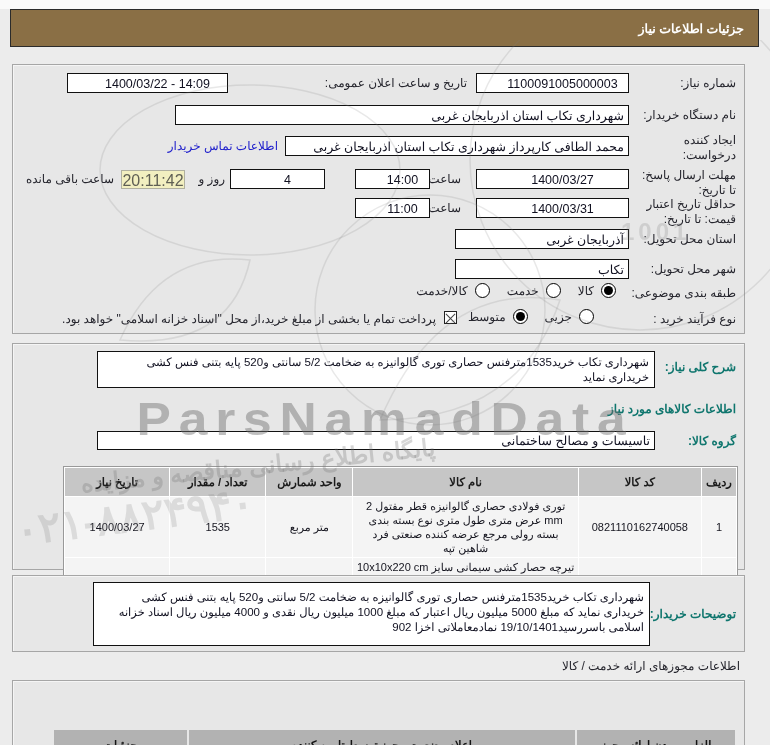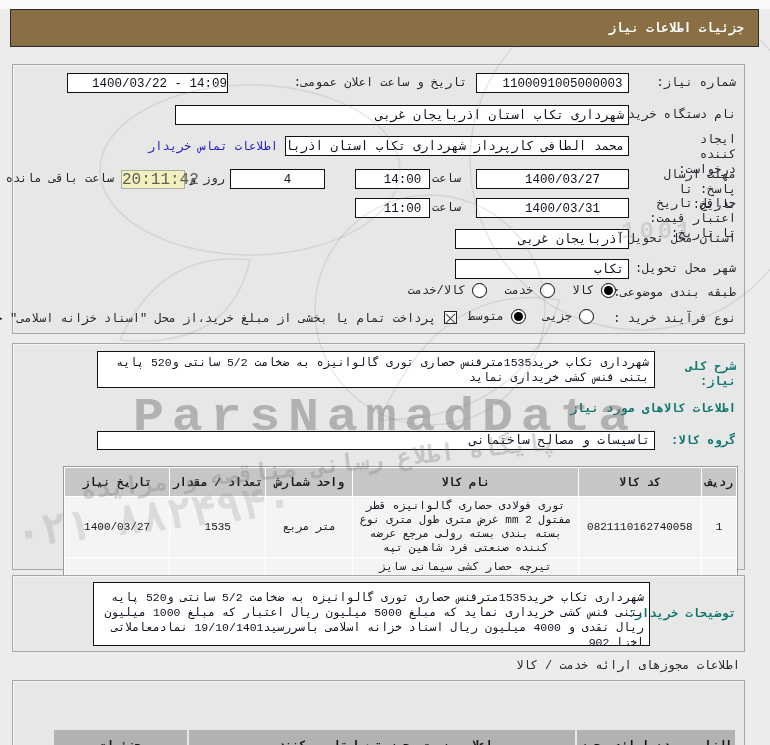--- a/index.html
+++ b/index.html
@@ -1,17 +1,17 @@
 <!DOCTYPE html>
 <html lang="fa" dir="rtl"><head>
 <meta charset="utf-8">
 <style>
   html,body{margin:0;padding:0;background:#ececec;}
   #app{position:relative;width:770px;height:745px;overflow:hidden;
-       font-family:Liberation Mono, monospace;font-size:12px;color:#26262e;direction:rtl;}
+       font-family:Liberation Sans, sans-serif;font-size:12px;color:#26262e;direction:rtl;}
   .topstrip{position:absolute;left:0;top:0;width:770px;height:9px;background:#fafafa;}
   .titlebar{position:absolute;left:10px;top:9px;width:749px;height:38px;background:#8a6f45;
             border:1px solid #2b2b2b;color:#ffffff;font-weight:600;font-size:12.5px;
             line-height:38px;padding-right:14px;box-sizing:border-box;}
   .panel{position:absolute;left:12px;width:733px;background:#e7e7e7;
          border:1px solid #a6a6a6;box-shadow:inset 1px 1px 0 #f5f5f5;box-sizing:border-box;}
   .flabel{position:absolute;white-space:nowrap;font-size:12px;color:#26262e;text-align:right;line-height:15px;}
   .wlabel{position:absolute;font-size:12px;color:#26262e;text-align:right;line-height:15px;}
   .blabel{font-weight:bold;color:#0f766e;}
   .ibox{position:absolute;background:#fff;border:1px solid #111;height:20px;line-height:20px;

